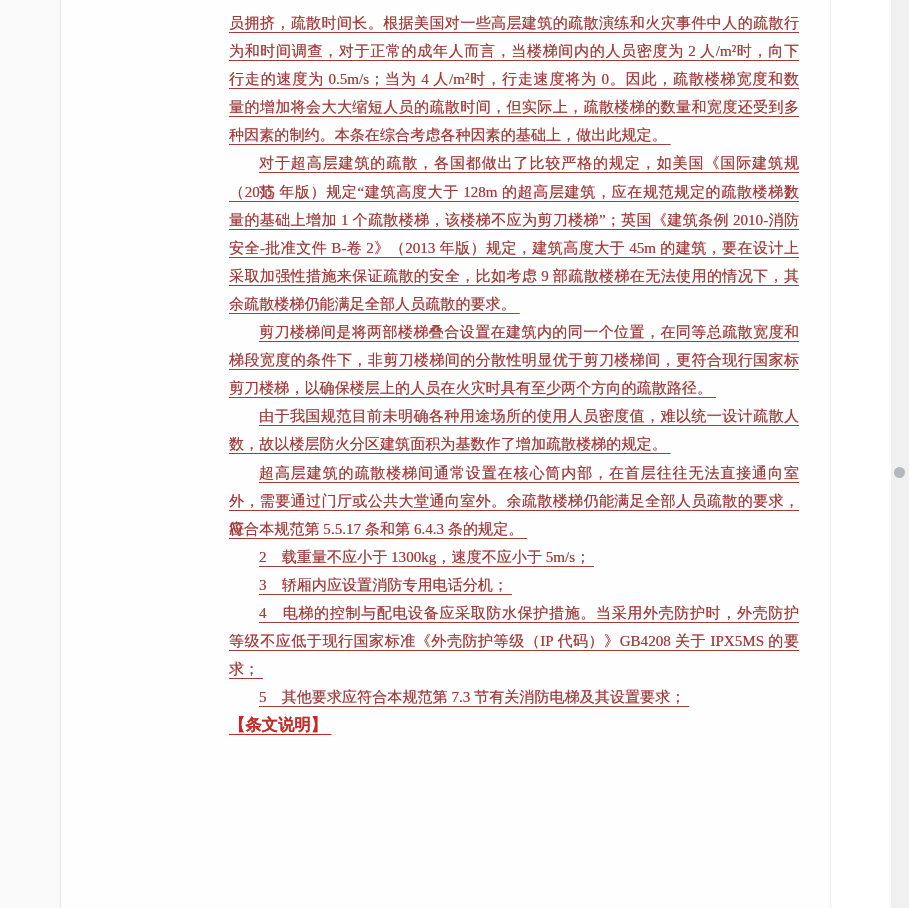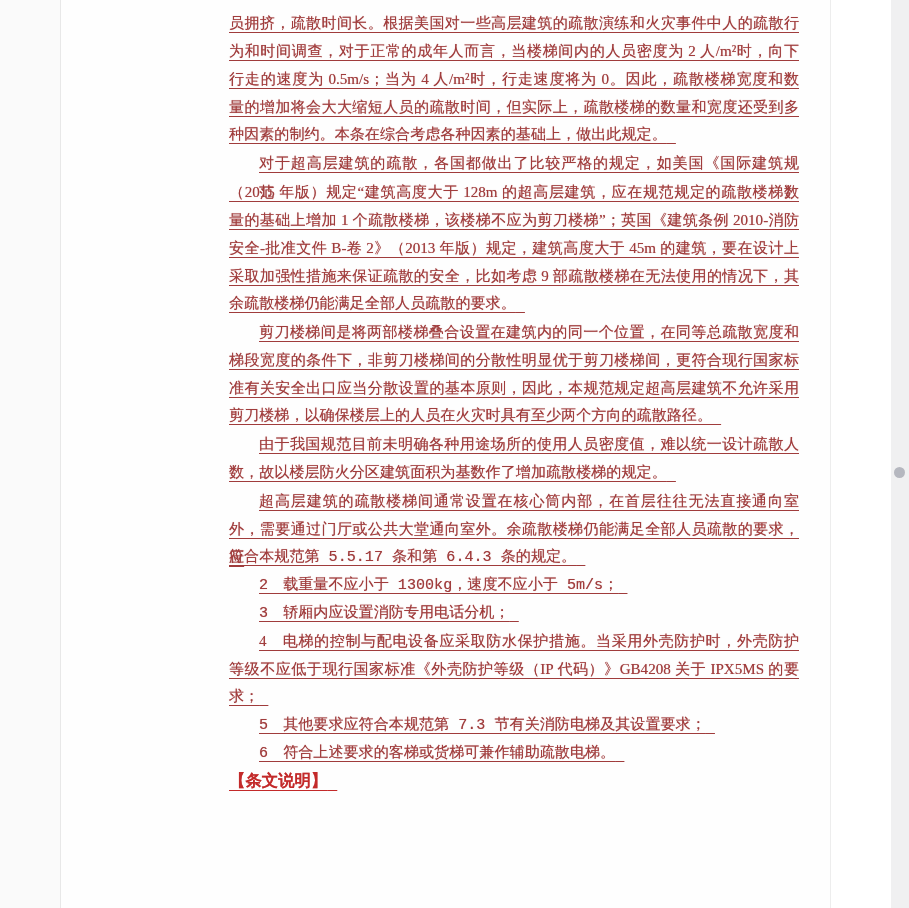--- a/index.html
+++ b/index.html
@@ -43,21 +43,20 @@
     height: 28.1px;
     line-height: 28.1px;
     overflow: visible;
   }
   .line.full {
     text-align: justify;
     text-align-last: justify;
   }
   .line.end {
     text-align: left;
-    font-family: Liberation Mono, monospace;
   }
   .line.indent {
     padding-left: 30px;
   }
   .line .t {
     text-decoration: underline;
     text-decoration-thickness: 1px;
     text-underline-offset: 4px;
     text-decoration-color: var(--body-text, #a03c3c);
   }
@@ -104,21 +103,20 @@
           <div class="line full indent"><span class="t">对于超高层建筑的疏散，各国都做出了比较严格的规定，如美国《国际建筑规范》</span></div>
           <div class="line full"><span class="t">（2015 年版）规定“建筑高度大于 128m 的超高层建筑，应在规范规定的疏散楼梯数</span></div>
           <div class="line full"><span class="t">量的基础上增加 1 个疏散楼梯，该楼梯不应为剪刀楼梯”；英国《建筑条例 2010-消防</span></div>
           <div class="line full"><span class="t">安全-批准文件 B-卷 2》（2013 年版）规定，建筑高度大于 45m 的建筑，要在设计上</span></div>
           <div class="line full"><span class="t">采取加强性措施来保证疏散的安全，比如考虑 9 部疏散楼梯在无法使用的情况下，其</span></div>
           <div class="line end"><span class="t">余疏散楼梯仍能满足全部人员疏散的要求。</span></div>
         </div>
         <div class="para p-body">
           <div class="line full indent"><span class="t">剪刀楼梯间是将两部楼梯叠合设置在建筑内的同一个位置，在同等总疏散宽度和</span></div>
           <div class="line full"><span class="t">梯段宽度的条件下，非剪刀楼梯间的分散性明显优于剪刀楼梯间，更符合现行国家标</span></div>
-          <div class="line full"><span class="t">准有关安全出口应当分散设置的基本原则，因此，本规范规定超高层建筑不允许采用</span></div>
           <div class="line end"><span class="t">剪刀楼梯，以确保楼层上的人员在火灾时具有至少两个方向的疏散路径。</span></div>
         </div>
         <div class="para p-body">
           <div class="line full indent"><span class="t">由于我国规范目前未明确各种用途场所的使用人员密度值，难以统一设计疏散人</span></div>
           <div class="line end"><span class="t">数，故以楼层防火分区建筑面积为基数作了增加疏散楼梯的规定。</span></div>
         </div>
         <div class="para p-body">
           <div class="line full indent"><span class="t">超高层建筑的疏散楼梯间通常设置在核心筒内部，在首层往往无法直接通向室</span></div>
           <div class="line full"><span class="t">外，需要通过门厅或公共大堂通向室外。余疏散楼梯仍能满足全部人员疏散的要求，应</span></div>
           <div class="line end"><span class="t">符合本规范第 5.5.17 条和第 6.4.3 条的规定。</span></div>
@@ -130,23 +128,20 @@
           <div class="line end indent"><span class="t">3　轿厢内应设置消防专用电话分机；</span></div>
         </div>
         <div class="para p-list-item">
           <div class="line full indent"><span class="t">4　电梯的控制与配电设备应采取防水保护措施。当采用外壳防护时，外壳防护</span></div>
           <div class="line full"><span class="t">等级不应低于现行国家标准《外壳防护等级（IP 代码）》GB4208 关于 IPX5MS 的要</span></div>
           <div class="line end"><span class="t">求；</span></div>
         </div>
         <div class="para p-list-item">
           <div class="line end indent"><span class="t">5　其他要求应符合本规范第 7.3 节有关消防电梯及其设置要求；</span></div>
         </div>
-        <div class="para p-list-item">
-          <div class="line end indent"><span class="t">6　符合上述要求的客梯或货梯可兼作辅助疏散电梯。</span></div>
-        </div>
         <div class="para p-label">
           <div class="line end"><span class="t">【条文说明】</span></div>
         </div>
       </div>
   </div>
   <div class="scrollbar-track">
     <div class="scrollbar-thumb"></div>
   </div>
 </div>
 

